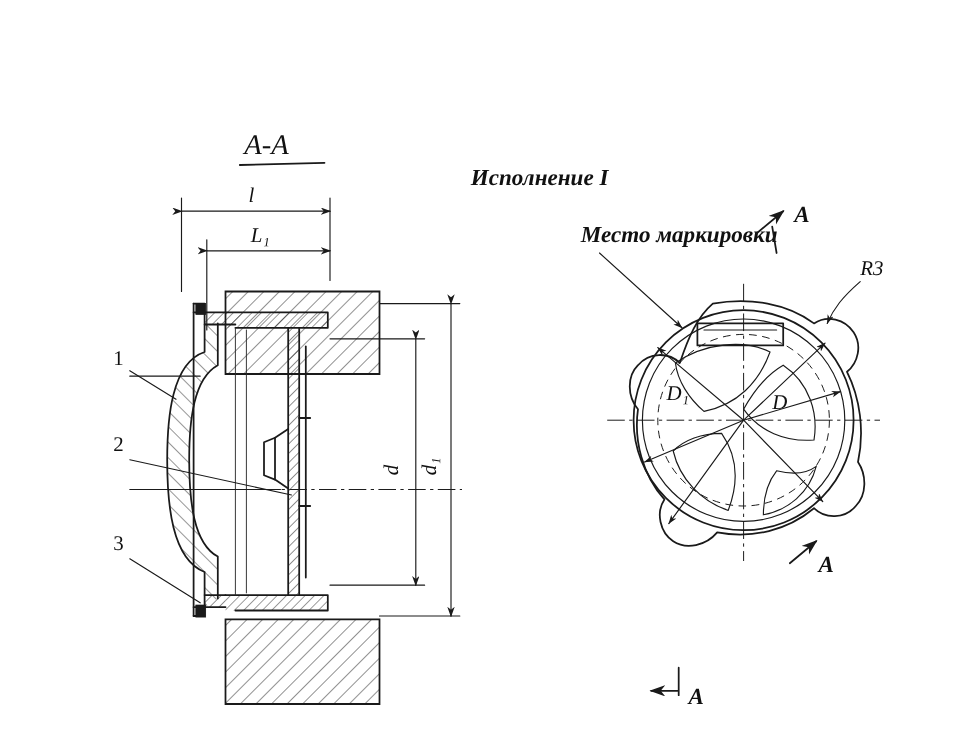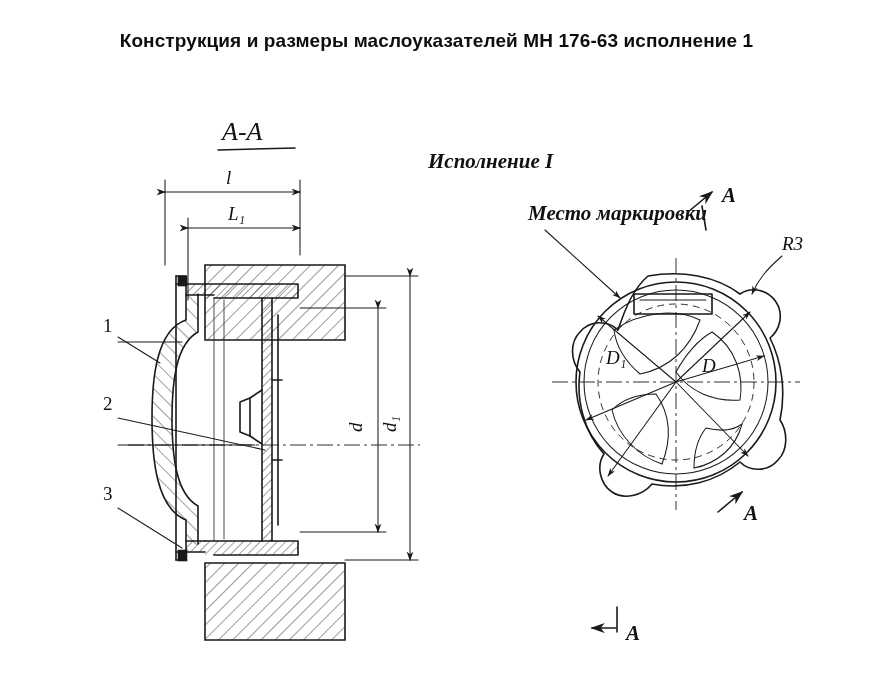--- a/index.html
+++ b/index.html
@@ -106,21 +106,20 @@
     font-style: italic;
     font-size: 26px;
     fill: #111111;
   }
 </style>
 </head>
 <body>
 
 <div id="page">
 
-  <div id="title">Конструкция и размеры маслоуказателей МН 176-63 исполнение 1</div>
 
   <div id="drawing">
     <svg width="873" height="600" viewBox="0 0 873 600" xmlns="http://www.w3.org/2000/svg">
 
       <defs>
         <pattern id="hatchR" width="10" height="10" patternUnits="userSpaceOnUse" patternTransform="rotate(45)">
           <line x1="0" y1="0" x2="0" y2="10" class="hatchline"></line>
         </pattern>
         <pattern id="hatchL" width="10" height="10" patternUnits="userSpaceOnUse" patternTransform="rotate(-45)">
           <line x1="0" y1="0" x2="0" y2="10" class="hatchline"></line>

